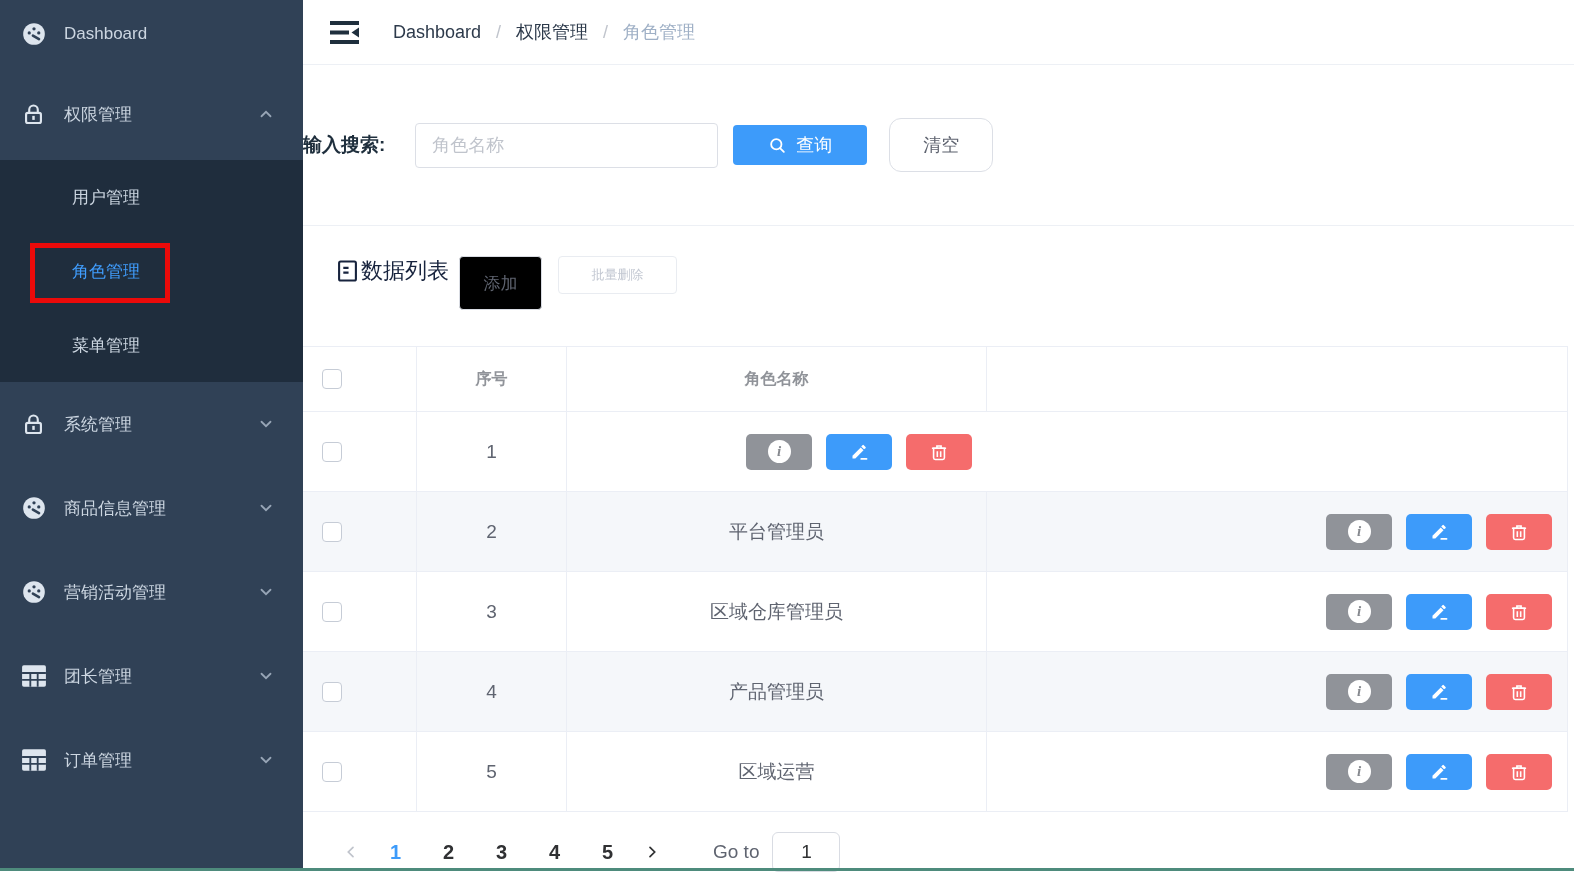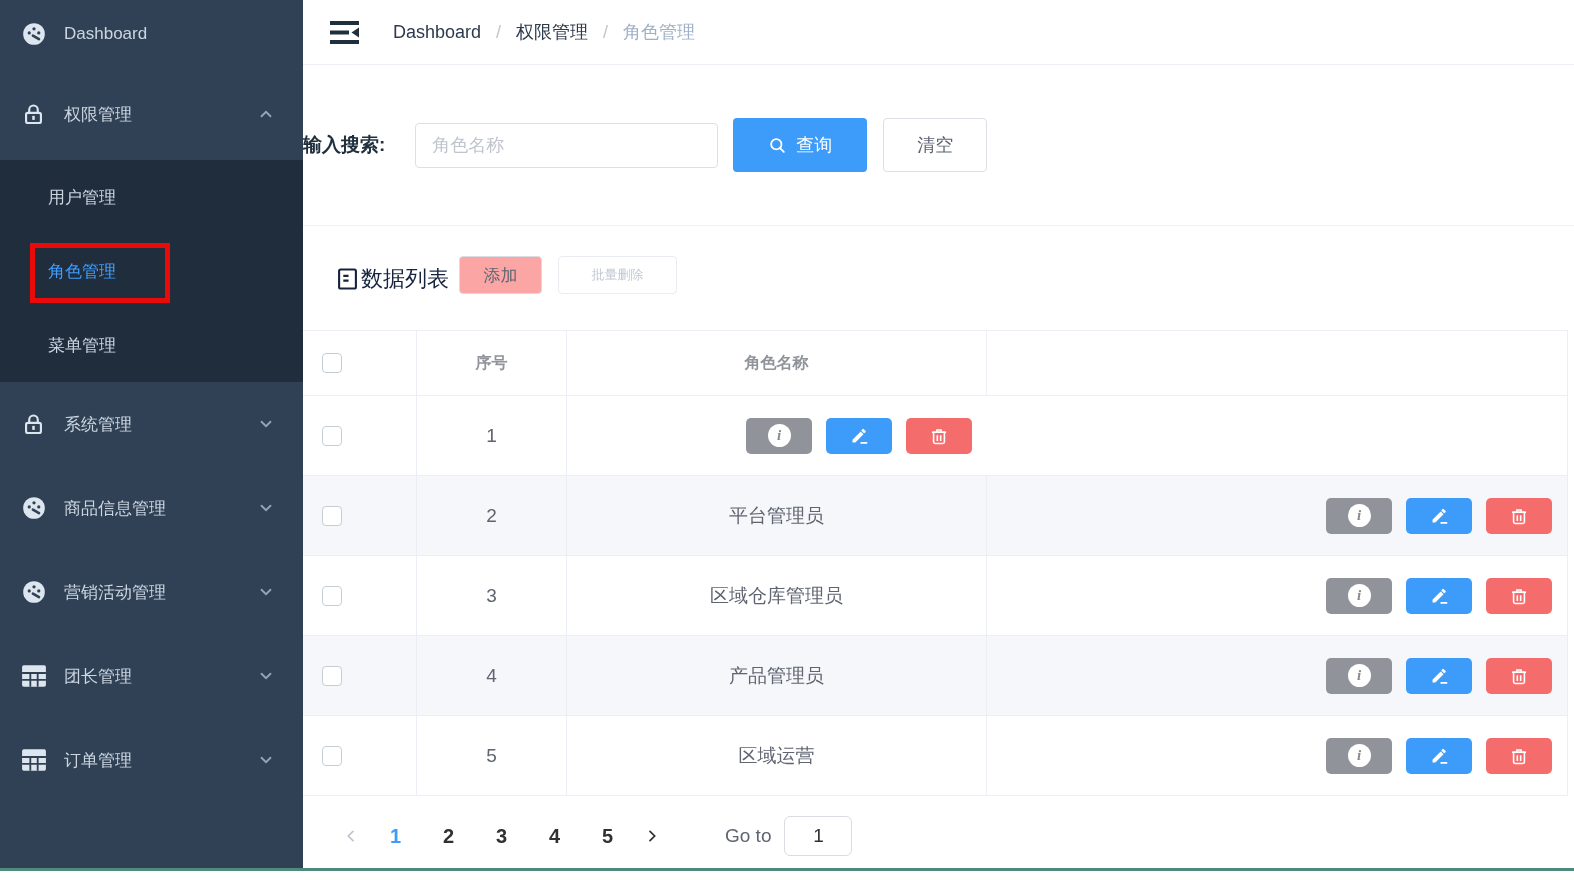--- a/index.html
+++ b/index.html
@@ -9,21 +9,21 @@
   
   .sidebar { position:absolute; left:0; top:0; width:303px; height:868px; background:#304156; }
   .menu-item { display:flex; align-items:center; height:84px; padding:0 28px 0 20px;
                color:#ccd6e1; font-size:17px; cursor:pointer; }
   .menu-item.first { height:68px; }
   .menu-item.group-perm { height:92px; }
   .mi-icon { width:27px; height:27px; margin-right:17px; flex:none; display:flex;
              align-items:center; justify-content:center; }
   .chev { margin-left:auto; display:flex; }
   .submenu { background:#1f2d3d; }
-  .submenu .menu-item { height:74px; padding-left:48px; }
+  .submenu .menu-item { height:74px; padding-left:72px; }
   .submenu .active { color:#409eff; }
   .red-box { position:absolute; left:30px; top:243px; width:140px; height:60px;
              border:5px solid #ea0a0a; z-index:5; pointer-events:none; }
 
   
   .main { position:absolute; left:303px; top:0; width:1271px; height:868px; background:#fff; }
   .topbar { height:65px; border-bottom:1px solid #edf0f5; display:flex; align-items:center;
             padding-left:27px; }
   .collapse-btn { display:flex; cursor:pointer; }
   .crumbs { margin-left:32px; font-size:18px; color:#2d3a4b; display:flex; gap:15px;
@@ -32,31 +32,31 @@
   .crumb-sep { color:#c0c4cc; }
   .crumb-last { color:#9fb0c6; cursor:default; }
 
   .search-bar { height:161px; border-bottom:1px solid #edf0f5; display:flex;
                 align-items:center; }
   .search-label { font-size:19px; font-weight:bold; color:#1f2f3d; margin-right:30px; }
   .search-input { width:303px; height:45px; border:1px solid #dcdfe6; border-radius:4px;
                   padding:0 16px; font-size:18px; color:#606266; outline:none;
                   font-family:"Liberation Sans", sans-serif; }
   .search-input::placeholder { color:#c0c4cc; }
-  .btn-query { margin-left:15px; width:134px; height:54px; background:#3d9bfa; color:#fff;
+  .btn-query { margin-left:15px; width:134px; height:40px; background:#3d9bfa; color:#fff;
                border:none; border-radius:4px; font-size:18px; display:inline-flex;
                align-items:center; justify-content:center; gap:9px; cursor:pointer;
                font-family:"Liberation Sans", sans-serif; }
-  .btn-clear { margin-left:16px; width:104px; height:54px; background:#fff; color:#5f6470;
-               border:1px solid #dcdfe6; border-radius:4px; font-size:18px; cursor:pointer;
+  .btn-clear { margin-left:22px; width:104px; height:54px; background:#fff; color:#5f6470;
+               border:1px solid #dcdfe6; border-radius:12px; font-size:18px; cursor:pointer;
                font-family:"Liberation Sans", sans-serif; }
 
-  .list-head { display:flex; align-items:flex-end; margin:30px 0 0 34px; }
+  .list-head { display:flex; align-items:flex-start; margin:30px 0 0 34px; }
   .list-title { display:flex; align-items:center; font-size:22px; color:#17233d; gap:3px; }
-  .btn-add { margin-left:10px; width:83px; height:38px; background:#fca5a5;
+  .btn-add { margin-left:10px; width:83px; height:54px; background:#000000;
              border:1px solid #d9dce3; border-radius:4px; font-size:17px; color:#5f6470;
              cursor:pointer; font-family:"Liberation Sans", sans-serif; }
   .btn-batch { margin-left:16px; width:119px; height:38px; background:#fff;
                border:1px solid #e9ecf1; border-radius:4px; font-size:13px; color:#c3c8d2;
                cursor:not-allowed; font-family:"Liberation Sans", sans-serif; }
 
   
   .table { margin-top:36px; width:1265px; border-top:1px solid #ebeef5;
            border-right:1px solid #ebeef5; }
   .tr { display:grid; grid-template-columns:114px 150px 420px 1fr;
@@ -80,21 +80,21 @@
   .info-circle { width:23px; height:23px; border-radius:50%; background:#fff; color:#86898f;
                  font-family:"Liberation Serif", serif; font-style:italic; font-weight:bold;
                  font-size:15px; display:flex; align-items:center; justify-content:center; }
 
   
   .pagination { display:flex; align-items:center; margin:20px 0 0 30px; font-size:20px;
                 color:#303133; }
   .pg-arrow { width:36px; display:flex; justify-content:center; cursor:pointer; }
   .pg-num { width:53px; text-align:center; font-weight:bold; cursor:pointer; }
   .pg-num.active { color:#3d9bfa; }
-  .goto-label { margin-left:55px; font-size:19px; color:#5f6470; }
+  .goto-label { margin-left:43px; font-size:19px; color:#5f6470; }
   .goto-input { margin-left:13px; width:68px; height:40px; border:1px solid #d9dce3;
                 border-radius:6px; text-align:center; font-size:19px; color:#303133;
                 outline:none; font-family:"Liberation Sans", sans-serif; }
 
   .bottom-line { position:absolute; left:0; top:868px; width:1574px; height:3px;
                  background:#4e8b7c; }
 </style>
 </head>
 <body>
 

